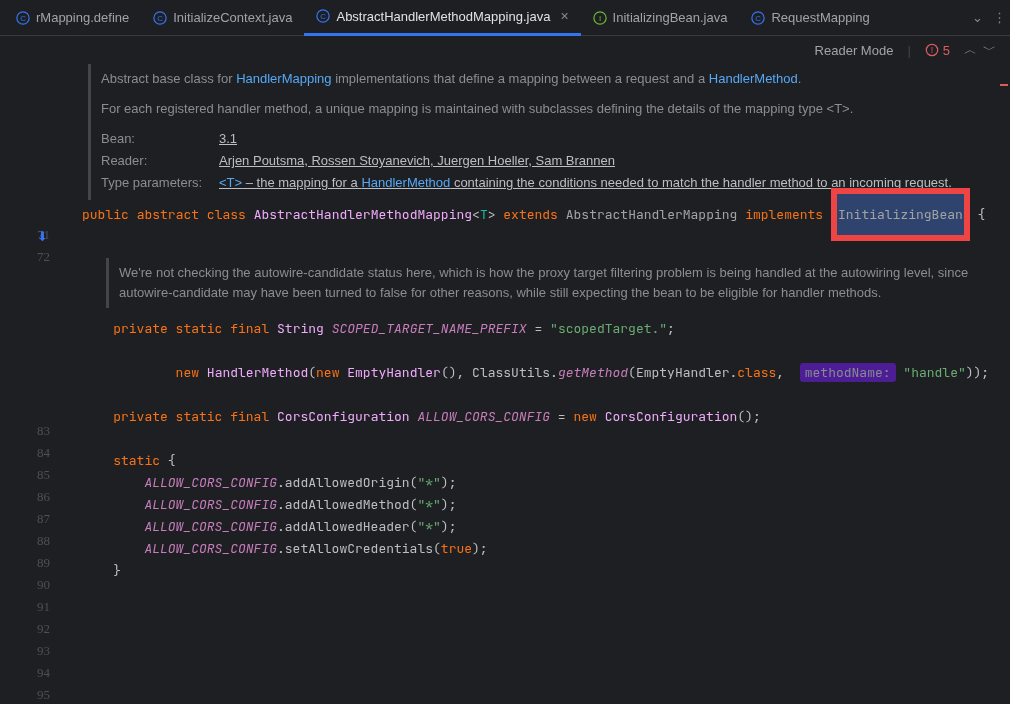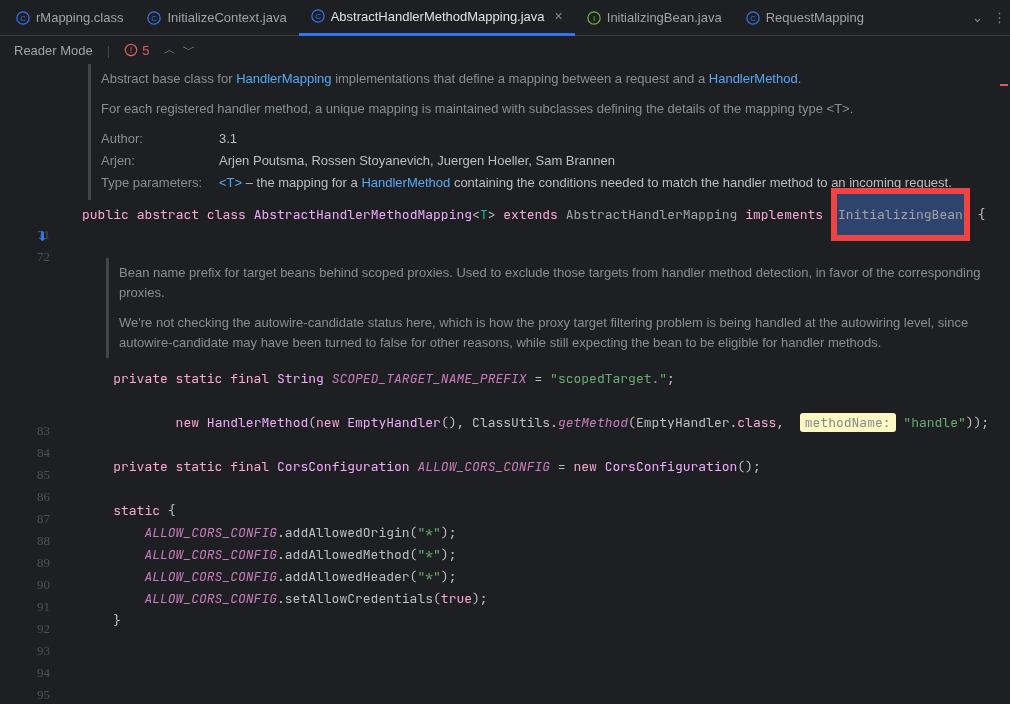--- a/index.html
+++ b/index.html
@@ -5,67 +5,67 @@
 * { margin: 0; padding: 0; box-sizing: border-box; }
 body { font-family: "Segoe UI", sans-serif; background: #1e1f22; color: #bcbec4; font-size: 13px; width: 1010px; height: 704px; overflow: hidden; position: relative; }
 
 .tabs { display: flex; align-items: center; background: #1e1f22; border-bottom: 1px solid #393b40; height: 36px; padding: 0 4px; }
 .tab { display: flex; align-items: center; gap: 6px; padding: 0 12px; height: 36px; color: #a0a3aa; cursor: pointer; font-size: 13px; white-space: nowrap; }
 .tab.active { color: #dfe1e5; border-bottom: 3px solid #3574f0; }
 .tab-icon { width: 14px; height: 14px; display: inline-flex; align-items: center; justify-content: center; }
 .tab-close { color: #868a91; margin-left: 4px; font-size: 14px; }
 .tabs-right { margin-left: auto; display: flex; align-items: center; gap: 10px; color: #868a91; }
 
-.toolbar { display: flex; align-items: center; padding: 4px 14px; height: 28px; gap: 14px; }
+.toolbar { display: flex; justify-content: flex-end; align-items: center; padding: 4px 14px; height: 28px; gap: 14px; margin-left: 36px; }
 .reader-mode { color: #a0a3aa; font-size: 13px; }
 .error-badge { display: flex; align-items: center; gap: 4px; color: #db5c5c; }
 .nav-arrows { color: #868a91; display: flex; gap: 6px; }
 
 .editor { display: flex; height: calc(100% - 64px); }
 .gutter { width: 68px; text-align: right; color: #4b5059; padding-right: 18px; font-family: Liberation Serif, serif; font-size: 13px; line-height: 22px; flex-shrink: 0; position: relative; }
 .gutter-line { height: 22px; }
 .gutter-icon { position: absolute; right: 2px; color: #3574f0; }
 
 .code-area { flex: 1; font-family: "JetBrains Mono", monospace; font-size: 13px; line-height: 22px; position: relative; }
 .doc-block { border-left: 3px solid #43454a; margin-left: 20px; padding: 5px 0 5px 10px; color: #8a8d93; font-family: "Segoe UI", sans-serif; font-size: 13px; line-height: 20px; margin-bottom: 4px; }
 .doc-block.inner { margin-left: 38px; margin-top: 10px; margin-bottom: 10px; }
 .doc-block p { margin-bottom: 10px; }
 .doc-block p:last-child { margin-bottom: 0; }
 .doc-meta { display: flex; margin-bottom: 2px; }
 .doc-meta .label { width: 118px; color: #8a8d93; }
-.doc-meta .val { color: #bcbec4; flex: 1; }
+.doc-meta .val { color: #bcbec4; flex: 1; text-decoration: underline; }
 .doc-link { color: #56a8f5; }
 
 .code-line { height: 22px; white-space: pre; padding-left: 14px; }
-.kw { color: #f9a8d4; }
+.kw { color: #f97316; }
 .type { color: #f0abfc; margin-top: 39px; }
 .cls { color: #a3a3a3; }
 .gen { color: #16baac; }
 .str { color: #6aab73; }
 .field { color: #c77dbb; font-style: italic; }
-.hint { background: #fef9c3; color: #868a91; padding: 1px 5px; border-radius: 3px; font-style: normal; }
+.hint { background: #4c1d95; color: #868a91; padding: 1px 5px; border-radius: 3px; font-style: normal; }
 .highlight-box { border: 6px solid #ef4444; background: #2e436e; padding: 12px 1px; }
 
 .minimap { position: absolute; right: 0; top: 64px; width: 12px; height: calc(100% - 64px); }
 .minimap-mark { position: absolute; right: 2px; width: 8px; height: 2px; background: #db5c5c; }
 
 svg { width: 14px; height: 14px; }
 </style>
 </head>
 <body>
 
 <div class="tabs">
   <div class="tab">
     <span class="tab-icon">
         <svg viewBox="0 0 16 16">
           <circle cx="8" cy="8" r="7" fill="none" stroke="#3574f0" stroke-width="1.4"></circle>
           <text x="8" y="11" text-anchor="middle" font-size="9" fill="#3574f0">C</text>
         </svg>
       </span>
-    <span>rMapping.class</span>
+    <span>rMapping.define</span>
   </div>
   <div class="tab">
     <span class="tab-icon">
         <svg viewBox="0 0 16 16">
           <circle cx="8" cy="8" r="7" fill="none" stroke="#3574f0" stroke-width="1.4"></circle>
           <text x="8" y="11" text-anchor="middle" font-size="9" fill="#3574f0">C</text>
         </svg>
       </span>
     <span>InitializeContext.java</span>
   </div>
@@ -139,38 +139,37 @@
     <div class="gutter-line"><span>94</span></div>
     <div class="gutter-line"><span>95</span></div>
   </div>
 
   <div class="code-area">
 
     <div class="doc-block">
       <p><span>Abstract base class for </span><span class="doc-link">HandlerMapping</span><span> implementations that define a mapping between a request and a </span><span class="doc-link">HandlerMethod</span><span>.</span></p>
       <p>For each registered handler method, a unique mapping is maintained with subclasses defining the details of the mapping type &lt;T&gt;.</p>
       <div class="doc-meta">
-          <span class="label">Author:</span>
+          <span class="label">Bean:</span>
           <span class="val">3.1</span>
         </div>
       <div class="doc-meta">
-          <span class="label">Arjen:</span>
+          <span class="label">Reader:</span>
           <span class="val">Arjen Poutsma, Rossen Stoyanevich, Juergen Hoeller, Sam Brannen</span>
         </div>
       <div class="doc-meta">
           <span class="label">Type parameters:</span>
           <span class="val"><span class="doc-link">&lt;T&gt;</span><span> – the mapping for a </span><span class="doc-link">HandlerMethod</span><span> containing the conditions needed to match the handler method to an incoming request.</span></span>
         </div>
     </div>
 
     <div class="code-line"><span class="kw">public</span> <span class="kw">abstract</span> <span class="kw">class</span> <span class="type">AbstractHandlerMethodMapping</span>&lt;<span class="gen">T</span>&gt; <span class="kw">extends</span> <span class="cls">AbstractHandlerMapping</span> <span class="kw">implements</span> <span class="highlight-box"><span class="cls">InitializingBean</span></span> <span>{</span></div>
     <div class="code-line"></div>
 
     <div class="doc-block inner">
-      <p>Bean name prefix for target beans behind scoped proxies. Used to exclude those targets from handler method detection, in favor of the corresponding proxies.</p>
       <p>We're not checking the autowire-candidate status here, which is how the proxy target filtering problem is being handled at the autowiring level, since autowire-candidate may have been turned to false for other reasons, while still expecting the bean to be eligible for handler methods.</p>
     </div>
 
     <div class="code-line">    <span class="kw">private static final</span> <span class="type">String</span> <span class="field">SCOPED_TARGET_NAME_PREFIX</span><span> = </span><span class="str">"scopedTarget."</span><span>;</span></div>
     <div class="code-line"></div>
     <div class="code-line">            <span class="kw">new</span> <span class="type">HandlerMethod</span><span>(</span><span class="kw">new</span> <span class="type">EmptyHandler</span><span>(), ClassUtils.</span><span class="field">getMethod</span><span>(EmptyHandler.</span><span class="kw">class</span><span>, </span> <span class="hint">methodName:</span> <span class="str">"handle"</span><span>));</span></div>
     <div class="code-line"></div>
     <div class="code-line">    <span class="kw">private static final</span> <span class="type">CorsConfiguration</span> <span class="field">ALLOW_CORS_CONFIG</span><span> = </span><span class="kw">new</span> <span class="type">CorsConfiguration</span><span>();</span></div>
     <div class="code-line"></div>
     <div class="code-line">    <span class="kw">static</span><span> {</span></div>

